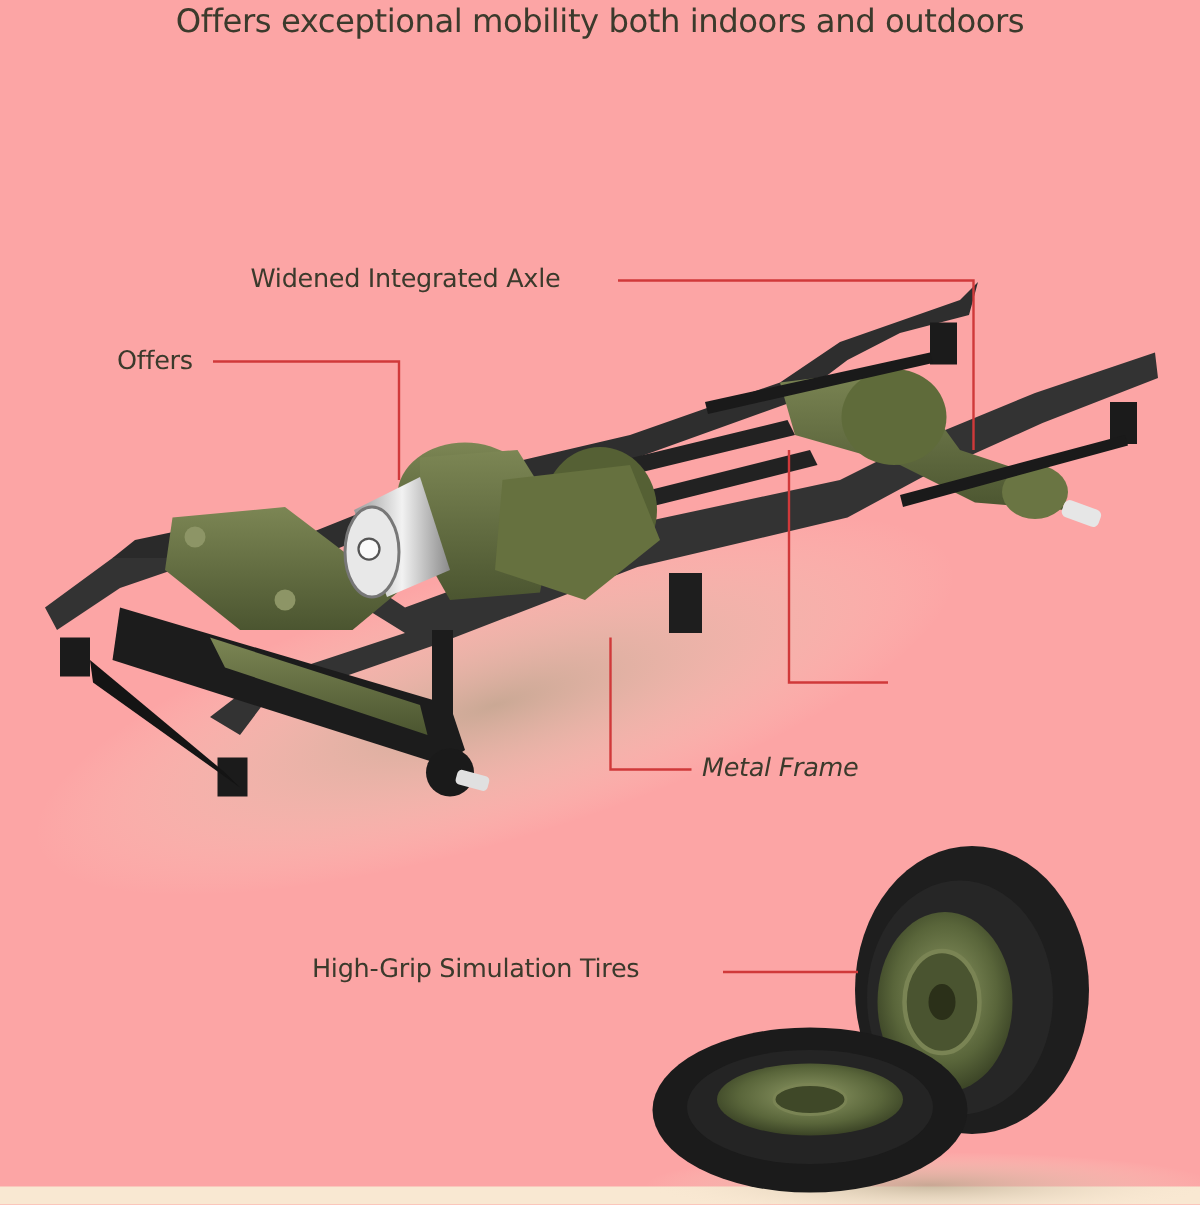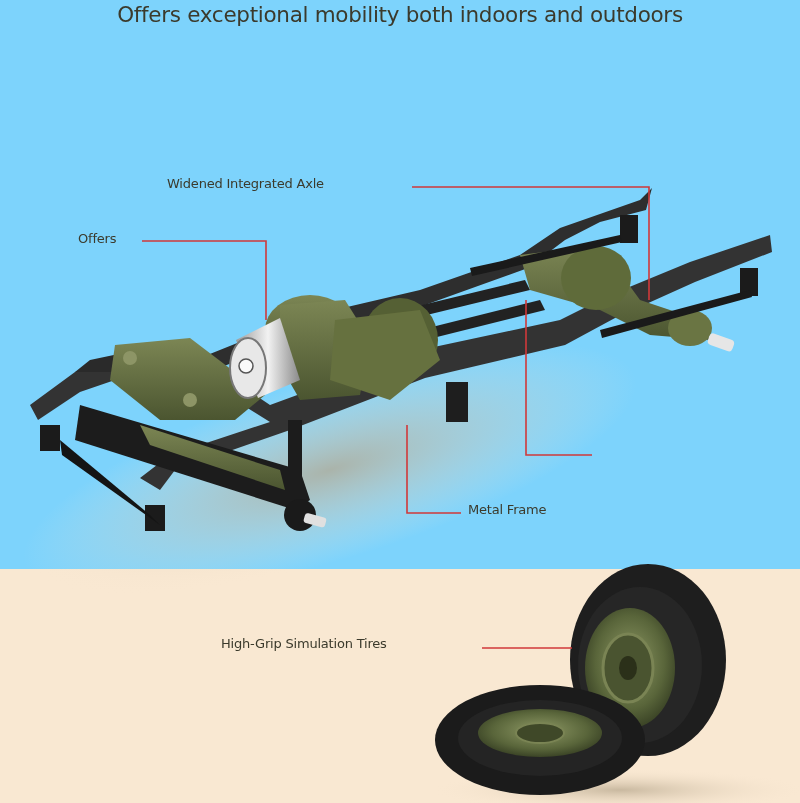--- a/index.html
+++ b/index.html
@@ -2,28 +2,28 @@
 <html><head>
 <meta charset="utf-8">
 <style>
   html, body { margin: 0; padding: 0; }
   body {
     width: 800px; height: 803px; overflow: hidden;
     background: #f9e8d2;
     font-family: "DejaVu Sans", sans-serif;
     position: relative;
   }
-  .page { position: absolute; left: 0; top: 0; width: 800px; height: 569px; background: #7dd3fc; }
+  .page { position: absolute; left: 0; top: 0; width: 800px; height: 791px; background: #fca5a5; }
   .headline {
     position: absolute; left: 0; width: 800px; top: 2px; text-align: center;
     font-size: 21.5px; color: #3b3a2c; letter-spacing: -0.3px;
     font-family: "DejaVu Sans", sans-serif; font-weight: 400;
   }
   .label {
-    position: absolute; font-size: 13px; color: #3b3a2c; white-space: nowrap;
+    position: absolute; font-size: 17px; color: #3b3a2c; white-space: nowrap;
     font-family: "DejaVu Sans", sans-serif; letter-spacing: -0.2px;
   }
   svg { position: absolute; left: 0; top: 0; }
 </style>
 </head>
 <body>
 
 <div class="page">
 
   <div class="headline">Offers exceptional mobility both indoors and outdoors</div>
@@ -123,15 +123,15 @@
       <polyline points="412,187 649,187 649,300"></polyline>
       <polyline points="142,241 266,241 266,320"></polyline>
       <polyline points="526,300 526,455 592,455"></polyline>
       <polyline points="407,425 407,513 461,513"></polyline>
       <line x1="482" y1="648" x2="572" y2="648"></line>
     </g>
   </svg>
 
   <div class="label" style="left:167px; top:176px;">Widened Integrated Axle</div>
   <div class="label" style="left:78px; top:231px;">Offers</div>
-  <div class="label" style="left:468px; top:502px;">Metal Frame</div>
-  <div class="label" style="left:221px; top:636px;">High-Grip Simulation Tires</div>
+  <div class="label" style="left:468px; top:502px;font-style:italic;">Metal Frame</div>
+  <div class="label" style="left:208px; top:636px;">High-Grip Simulation Tires</div>
 </div>
 
 </body></html>

